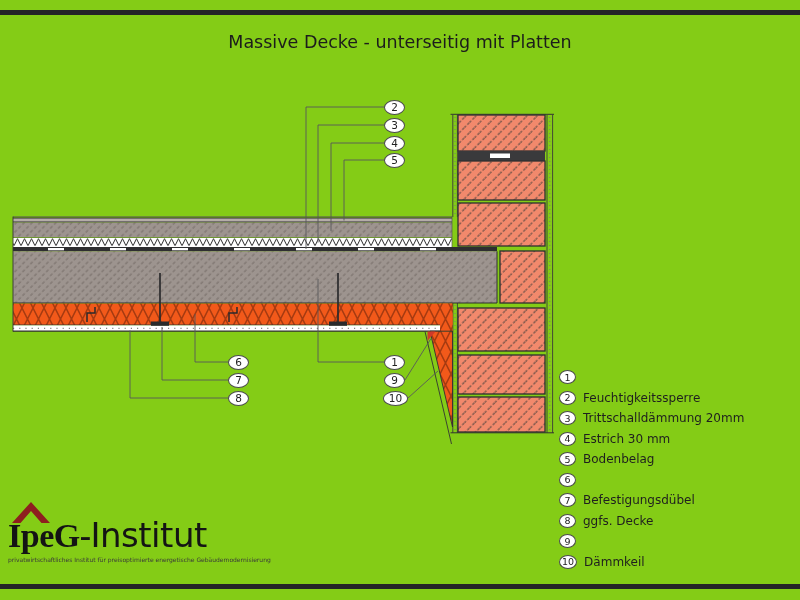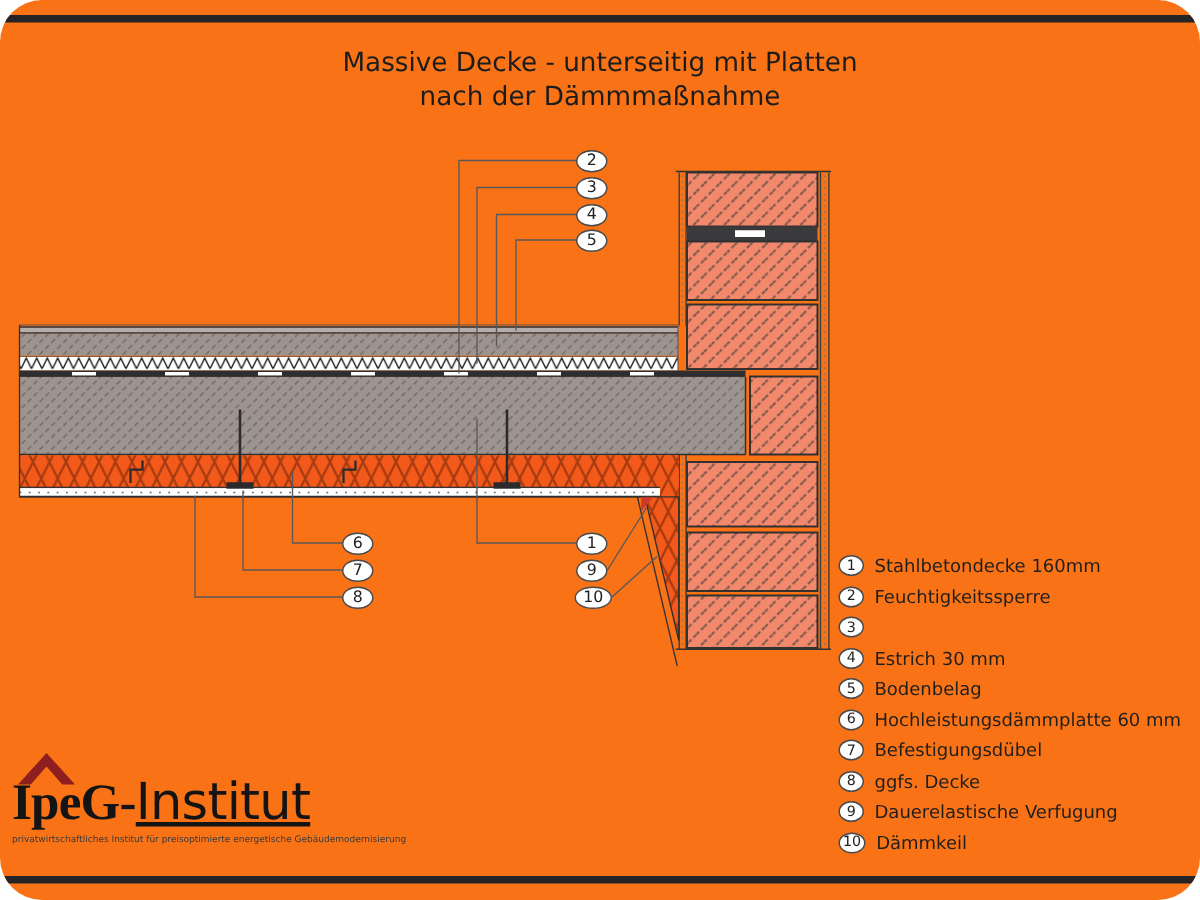--- a/index.html
+++ b/index.html
@@ -1,17 +1,17 @@
 <!DOCTYPE html>
 <html><head>
 <meta charset="utf-8">
 <style>
   html,body{margin:0;padding:0;background:#fff;}
-  .page{position:relative;width:800px;height:600px;background:#f97316;overflow:hidden;
-        font-family:"DejaVu Sans","Liberation Sans",sans-serif;border-radius:28px;}
+  .page{position:relative;width:800px;height:600px;background:#84cc16;overflow:hidden;
+        font-family:"DejaVu Sans","Liberation Sans",sans-serif;}
   .bar{position:absolute;left:0;width:800px;background:#242427;}
   .bar.top{top:10px;height:4.5px;}
   .bar.bottom{top:584px;height:5px;}
   .title{position:absolute;top:31px;left:0;width:800px;text-align:center;
          font-size:17.5px;line-height:22.5px;color:#1c1c1c;}
   .drawing-svg{position:absolute;left:0;top:0;}
   .callout{position:absolute;width:21px;height:15px;background:#fff;
            border:1px solid #4a4a4c;border-radius:50%;
            display:flex;align-items:center;justify-content:center;
            font-size:10.5px;color:#222;box-sizing:border-box;}
@@ -20,34 +20,33 @@
   .legend-row{display:flex;align-items:center;height:20.5px;gap:7px;}
   .legend-num{min-width:17px;height:14px;padding:0 2px;background:#fff;
               border:1px solid #4a4a4c;border-radius:50%;box-sizing:border-box;
               display:flex;align-items:center;justify-content:center;
               font-size:9.5px;color:#222;}
   .legend-label{font-size:12px;color:#1f1f1f;white-space:nowrap;}
   .logo{position:absolute;left:8px;top:497px;width:240px;}
   .logo .roof{display:block;margin-left:2px;}
   .brand{margin-top:-9px;font-size:34px;letter-spacing:-0.5px;color:#141414;line-height:38px;}
   .brand .b1{font-weight:700;font-family:Liberation Serif, serif;}
-  .brand .b2{font-weight:500;text-decoration:underline;}
+  .brand .b2{font-weight:500;}
   .tagline{margin-top:1px;font-size:6px;color:#3a3a3a;white-space:nowrap;}
 </style>
 </head>
 <body>
 
 <div class="page">
 
   <div class="bar top"></div>
   <div class="bar bottom"></div>
 
   <div class="title">
     <div>Massive Decke - unterseitig mit Platten</div>
-    <div>nach der Dämmmaßnahme</div>
   </div>
 
   <svg class="drawing-svg" width="800" height="600" viewBox="0 0 800 600">
     <defs>
       <pattern id="pBrick" width="7.2" height="7.2" patternUnits="userSpaceOnUse" patternTransform="rotate(45)">
         <rect width="7.2" height="7.2" fill="#F2896C"></rect>
         <line x1="1" y1="0" x2="1" y2="7.2" stroke="#6B5047" stroke-width="1.2" stroke-dasharray="2.5,1.8"></line>
       </pattern>
       <pattern id="pConc" width="5.6" height="5.6" patternUnits="userSpaceOnUse" patternTransform="rotate(45)">
         <rect width="5.6" height="5.6" fill="#9D948F"></rect>
@@ -191,52 +190,50 @@
   <div class="callout" style="left:384px;top:372.5px;">
       <span>9</span>
     </div>
   <div class="callout wide" style="left:383px;top:390.5px;">
       <span>10</span>
     </div>
 
   <div class="legend">
     <div class="legend-row">
         <span class="legend-num">1</span>
-        <span class="legend-label">Stahlbetondecke 160mm</span>
       </div>
     <div class="legend-row">
         <span class="legend-num">2</span>
         <span class="legend-label">Feuchtigkeitssperre</span>
       </div>
     <div class="legend-row">
         <span class="legend-num">3</span>
+        <span class="legend-label">Trittschalldämmung 20mm</span>
       </div>
     <div class="legend-row">
         <span class="legend-num">4</span>
         <span class="legend-label">Estrich 30 mm</span>
       </div>
     <div class="legend-row">
         <span class="legend-num">5</span>
         <span class="legend-label">Bodenbelag</span>
       </div>
     <div class="legend-row">
         <span class="legend-num">6</span>
-        <span class="legend-label">Hochleistungsdämmplatte 60 mm</span>
       </div>
     <div class="legend-row">
         <span class="legend-num">7</span>
         <span class="legend-label">Befestigungsdübel</span>
       </div>
     <div class="legend-row">
         <span class="legend-num">8</span>
         <span class="legend-label">ggfs. Decke</span>
       </div>
     <div class="legend-row">
         <span class="legend-num">9</span>
-        <span class="legend-label">Dauerelastische Verfugung</span>
       </div>
     <div class="legend-row">
         <span class="legend-num">10</span>
         <span class="legend-label">Dämmkeil</span>
       </div>
   </div>
 
   <div class="logo">
     <svg class="roof" width="46" height="28" viewBox="0 0 46 28">
       <polygon points="2,26 21,5 40,26 31.5,26 21,14 10.5,26" fill="#8E1F1F"></polygon>

